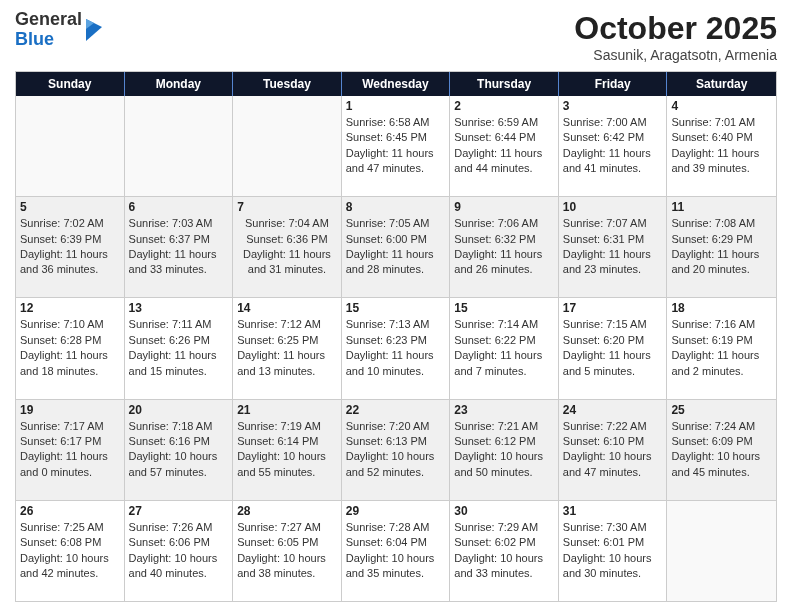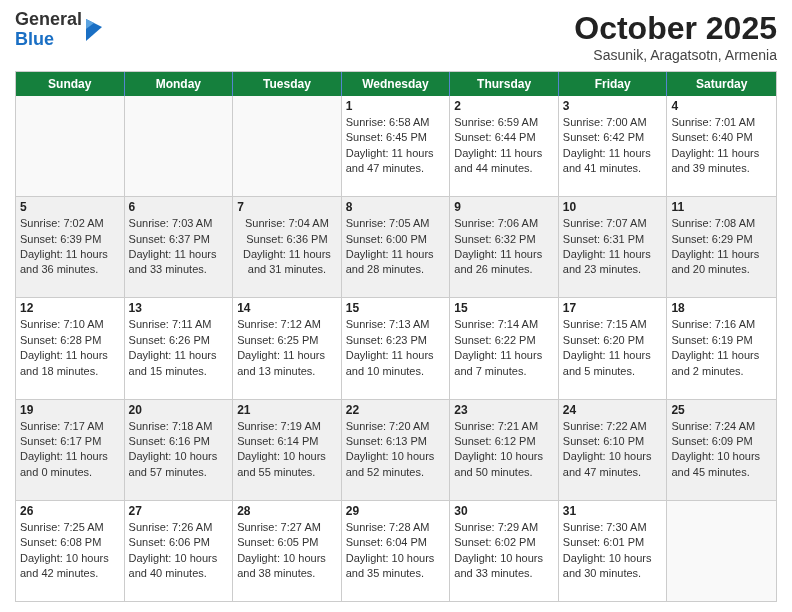--- a/index.html
+++ b/index.html
@@ -51,21 +51,21 @@
     }
     .calendar {
       flex: 1;
       display: flex;
       flex-direction: column;
       border: 1px solid #ccc;
     }
     .calendar-header {
       display: grid;
       grid-template-columns: repeat(7, 1fr);
-      background: #15803d;
+      background: #0f172a;
     }
     .day-header {
       color: #fff;
       font-weight: bold;
       font-size: 12px;
       padding: 5px 4px;
       text-align: center;
       border-right: 1px solid #5585d0;
     }
     .day-header:last-child { border-right: none; }

